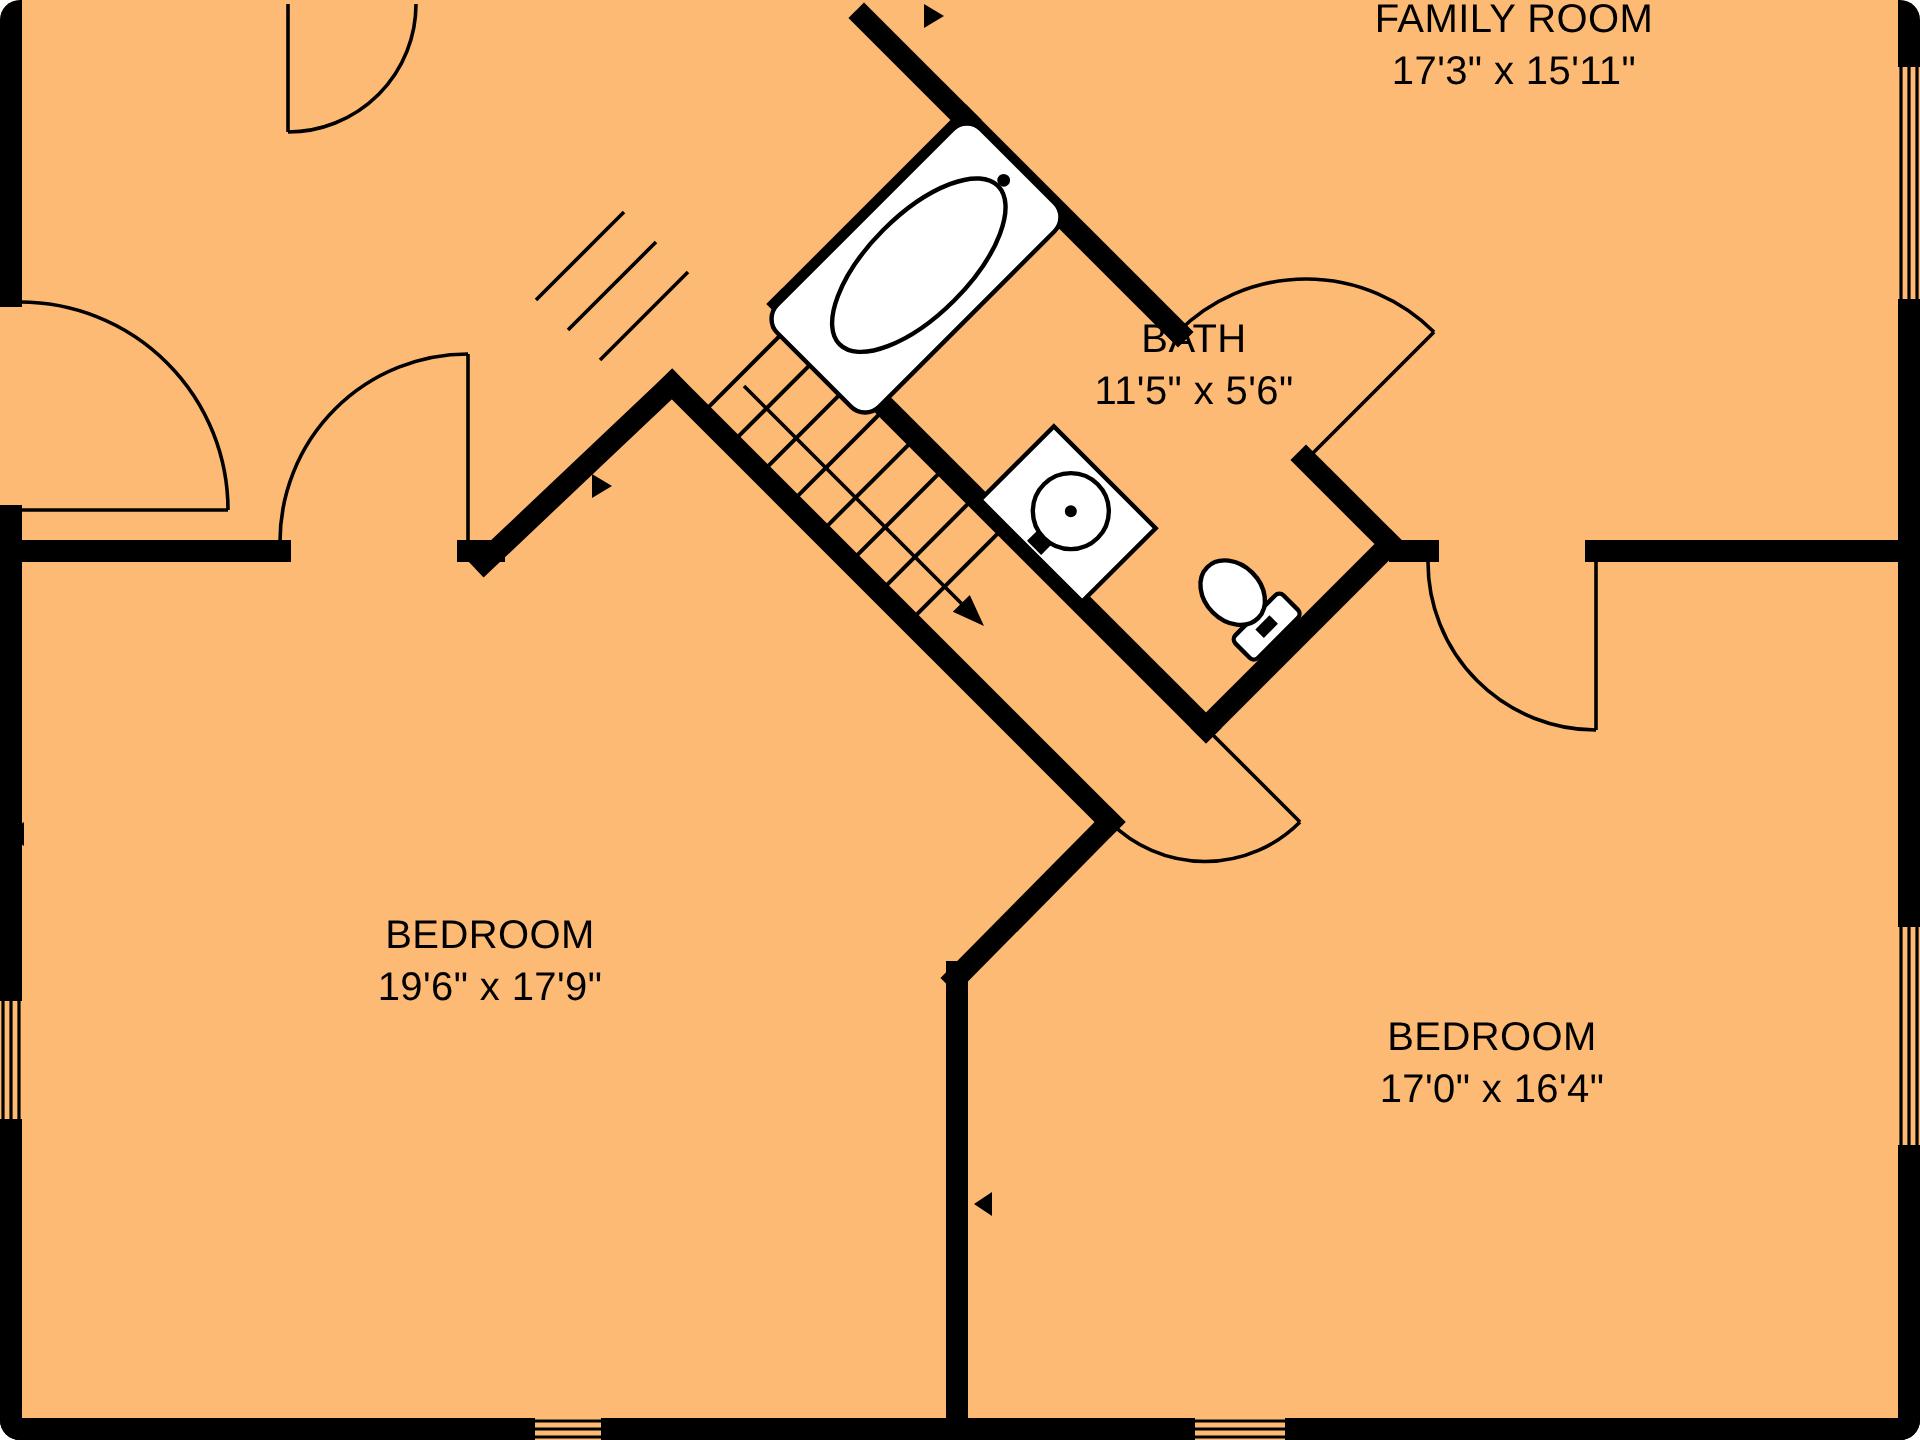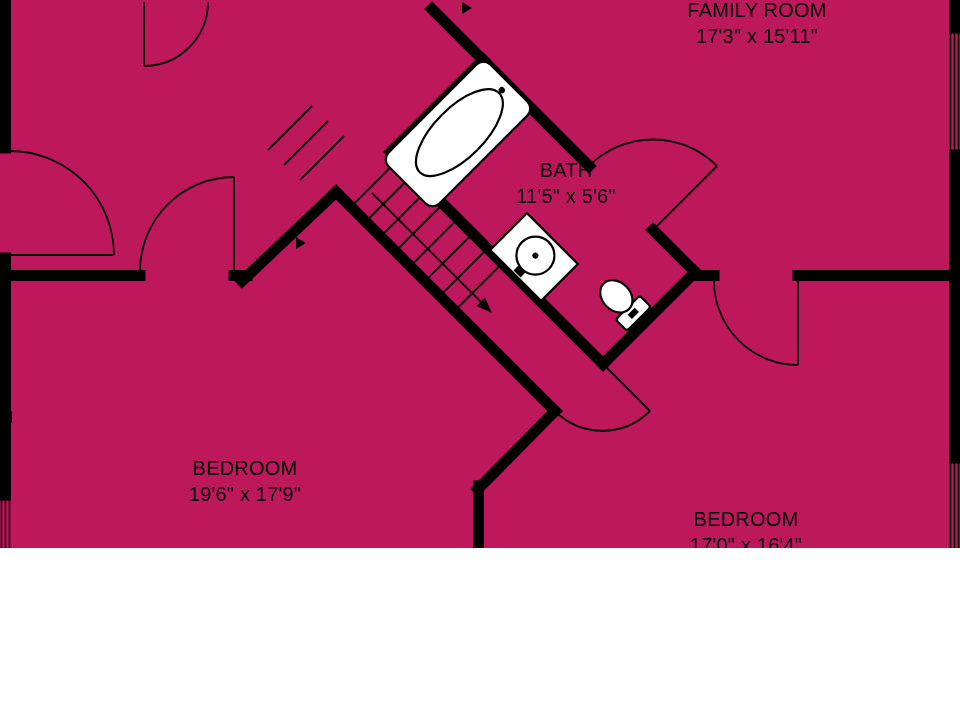--- a/index.html
+++ b/index.html
@@ -1,18 +1,19 @@
 <!DOCTYPE html>
 <html><head>
 <meta charset="utf-8">
 <style>
   html,body{margin:0;padding:0;background:#ffffff;}
   .plan{
-    position:relative;width:960px;height:548px;background:#be185d;overflow:hidden;
+    position:relative;width:960px;height:720px;background:#fdba74;overflow:hidden;
     font-family:"Liberation Sans",sans-serif;
+    border-radius:10px;
   }
   .plan svg{position:absolute;left:0;top:0;}
   .room-label{
     position:absolute;transform:translateX(-50%);text-align:center;color:#000;
     font-size:20px;line-height:26px;white-space:nowrap;letter-spacing:.2px;
   }
   .wall{stroke:#000;stroke-width:11;stroke-linecap:square;}
   .thin{stroke:#000;stroke-width:1.8;fill:none;}
   .fixture{stroke:#000;stroke-width:2.2;fill:#fff;}
   .step{stroke:#000;stroke-width:2;}
@@ -169,21 +170,21 @@
       <polygon fill="#000" points="296,237 296,249 306,243"></polygon>
     </g>
   </svg>
 
   <div class="room-label" style="left:757px;top:-3px">
     <div>FAMILY ROOM</div>
     <div>17'3" x 15'11"</div>
   </div>
 
 
-  <div class="room-label" style="left:566px;top:157px">
+  <div class="room-label" style="left:597px;top:157px">
     <div>BATH</div>
     <div>11'5" x 5'6"</div>
   </div>
 
   <div class="room-label" style="left:245px;top:455px">
     <div>BEDROOM</div>
     <div>19'6" x 17'9"</div>
   </div>
 
   <div class="room-label" style="left:746px;top:506px">

